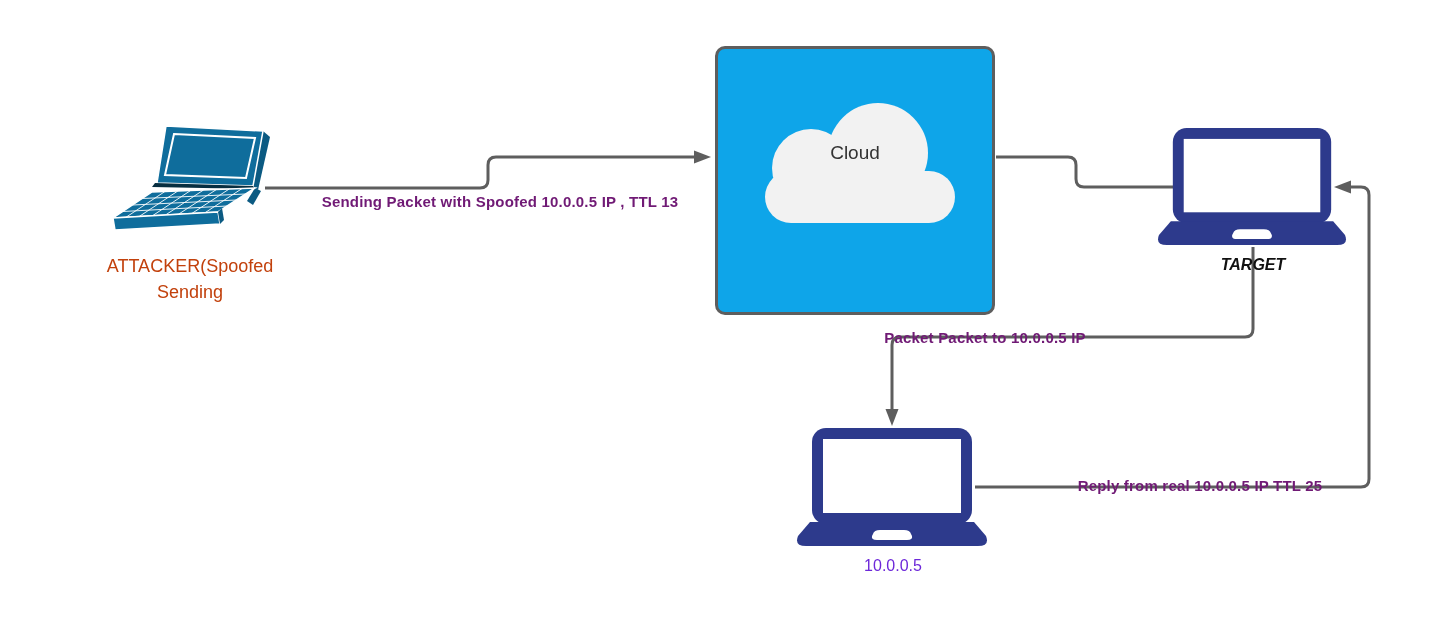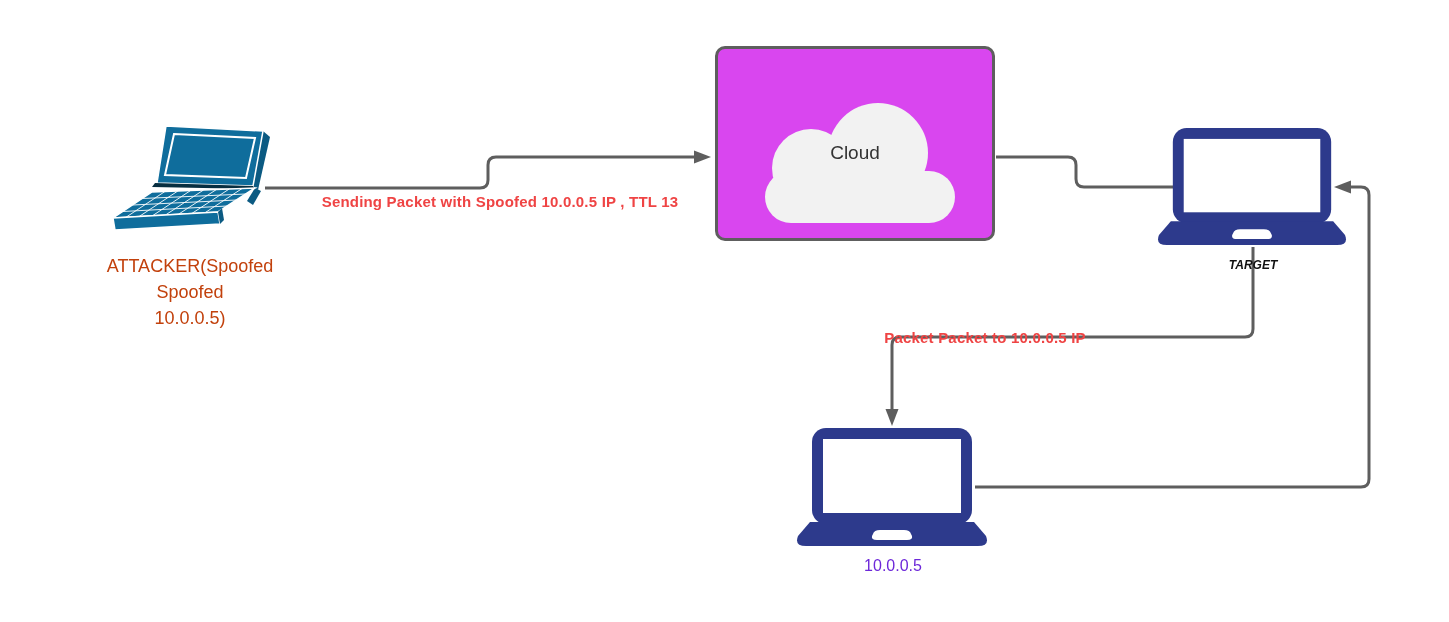--- a/index.html
+++ b/index.html
@@ -11,38 +11,38 @@
     overflow: hidden;
     font-family: "Liberation Sans", sans-serif;
   }
   .edges-layer { position: absolute; left: 0; top: 0; z-index: 1; }
   .node { position: absolute; z-index: 2; }
   .label { position: absolute; z-index: 3; white-space: nowrap; }
   .abs-center { transform: translate(-50%, -50%); }
   .edge-label {
     font-size: 15px;
     font-weight: bold;
-    color: #ef4444;
+    color: #701a75;
     letter-spacing: 0.2px;
   }
   .node-label { font-size: 16px; color: #6d28d9; text-align: center; }
   .attacker-label {
     font-size: 18px;
     line-height: 26px;
     color: #c2410c;
     text-align: center;
     width: 240px;
   }
-  .target-label { font-size: 12px; font-weight: bold; font-style: italic; color: #111111; }
+  .target-label { font-size: 16px; font-weight: bold; font-style: italic; color: #111111; }
   .cloud-box {
     position: absolute;
     left: 715px; top: 46px;
-    width: 280px; height: 195px;
+    width: 280px; height: 269px;
     box-sizing: border-box;
-    background: #d946ef;
+    background: #0ea5e9;
     border: 3px solid #5e5e5e;
     border-radius: 10px;
     z-index: 2;
   }
   .cloud-box .cloud-label {
     position: absolute;
     left: 0; right: 0; top: 93px;
     text-align: center;
     font-size: 19px;
     color: #333333;
@@ -122,26 +122,26 @@
     <svg width="192" height="120" viewBox="0 0 192 120" preserveAspectRatio="none">
       <rect x="16" y="0" width="160" height="96" rx="14" fill="#2d3a8c"></rect>
       <rect x="27" y="11" width="138" height="74" fill="#ffffff"></rect>
       <path d="M 14 94 L 178 94 L 190 108 Q 194 118 182 118 L 10 118 Q -2 118 2 108 Z" fill="#2d3a8c"></path>
       <path d="M 84 102 L 108 102 Q 114 102 115 106 L 116 108 Q 117 112 111 112 L 81 112 Q 75 112 76 108 L 77 106 Q 78 102 84 102 Z" fill="#ffffff"></path>
     </svg>
   </div>
 
   <div class="label attacker-label" style="left:70px; top:253px;">
     <div>ATTACKER(Spoofed</div>
-    <div>Spoofed</div>
-    <div>10.0.0.5)</div>
+    <div>Sending</div>
   </div>
 
   <div class="label target-label abs-center" style="left:1253px; top:265px;">TARGET</div>
 
   <div class="label node-label abs-center" style="left:893px; top:566px;">10.0.0.5</div>
 
   <div class="label edge-label abs-center" style="left:500px; top:201px;">Sending Packet with Spoofed 10.0.0.5 IP , TTL 13</div>
 
   <div class="label edge-label abs-center" style="left:985px; top:337px;">Packet Packet to 10.0.0.5 IP</div>
 
+  <div class="label edge-label abs-center" style="left:1200px; top:485px;">Reply from real 10.0.0.5 IP TTL 25</div>
 
 </div>
 
 </body></html>

